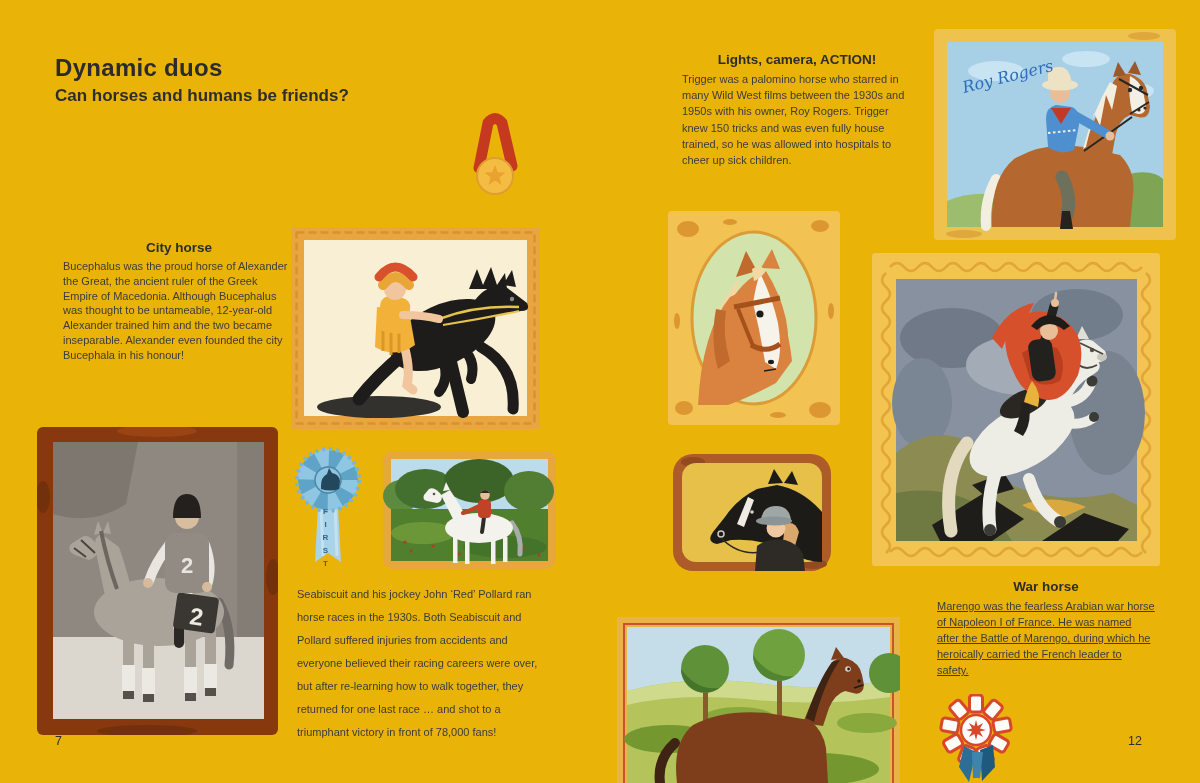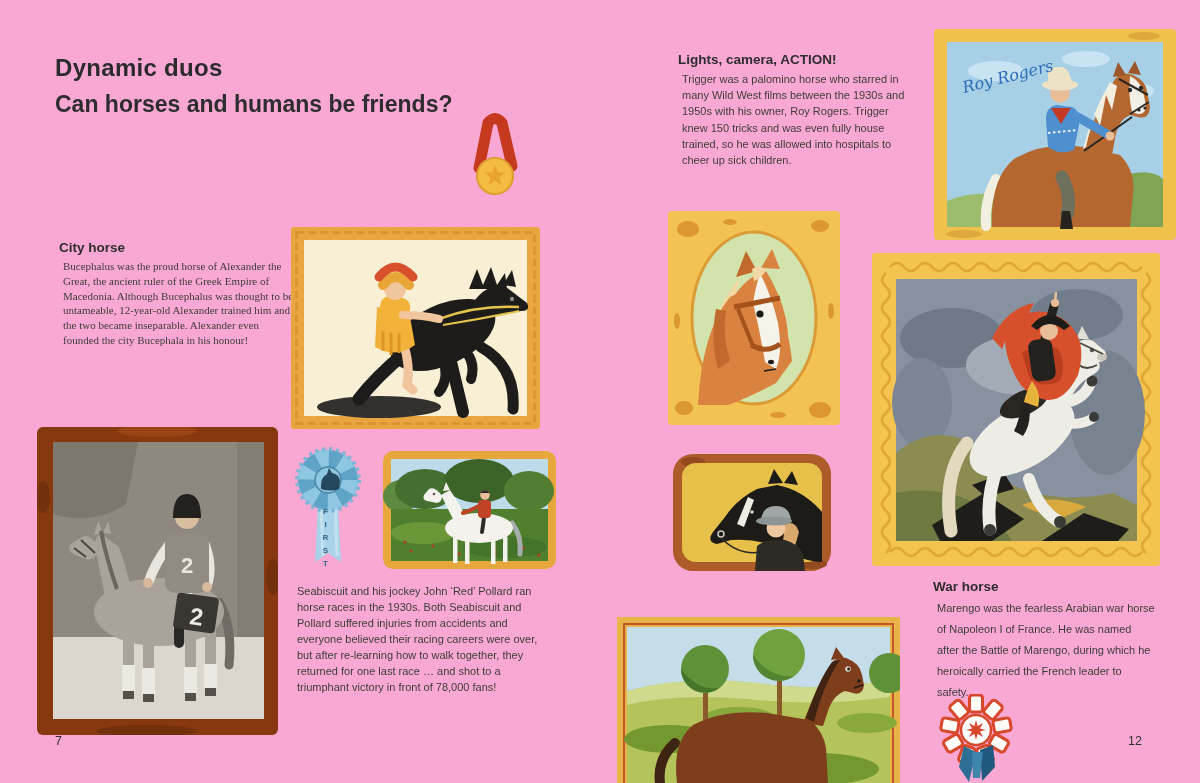--- a/index.html
+++ b/index.html
@@ -1,34 +1,34 @@
 <!DOCTYPE html>
 <html><head>
 <meta charset="utf-8">
 <style>
   html,body{margin:0;padding:0;background:#ffffff;}
   .spread{
-    position:relative;width:1200px;height:783px;background:#f9a8d4;overflow:hidden;
+    position:relative;width:1200px;height:783px;background:#eab308;overflow:hidden;
     font-family:"Liberation Sans","DejaVu Sans",sans-serif;color:#3d3d3d;
   }
   .abs{position:absolute;}
   .page-title{left:55px;top:38px;font-size:24px;font-weight:800;color:#2b2b2b;letter-spacing:.3px;}
-  .page-subtitle{left:55px;top:72px;font-size:23px;font-weight:700;color:#2d2d2d;}
+  .page-subtitle{left:55px;top:72px;font-size:17px;font-weight:700;color:#2d2d2d;}
   .intro{left:55px;top:101px;width:326px;font-size:13.5px;line-height:16.6px;color:#3c3c3c;}
   .section{color:#3c3c3c;}
-  .section h3{margin:0 0 4px 0;font-size:13.5px;font-weight:700;color:#2d2d2d;}
+  .section h3{margin:0 0 4px 0;font-size:13.5px;font-weight:700;color:#2d2d2d;text-align:center;}
   .section p{margin:4px;font-size:11px;}
   .sec-city{left:59px;top:240px;width:240px;}
-  .sec-city p{line-height:14.8px;font-family:Liberation Serif, serif;}
+  .sec-city p{line-height:14.8px;}
   .sec-rags{left:293px;top:579px;width:260px;}
-  .sec-rags p{line-height:16px;}
+  .sec-rags p{line-height:23px;}
   .sec-lights{left:678px;top:52px;width:238px;}
   .sec-lights p{line-height:16.2px;}
   .sec-war{left:933px;top:579px;width:226px;}
-  .sec-war p{line-height:21px;}
+  .sec-war p{line-height:16px;text-decoration:underline;}
   .pagenum{font-size:12.5px;color:#2f2f2f;top:734px;}
   .pagenum.left{left:55px;}
   .pagenum.right{left:1128px;}
   .rosette-first{
     left:321px;top:507px;height:60px;
     writing-mode:vertical-rl;text-orientation:upright;
     font-size:8px;font-weight:700;letter-spacing:4px;color:#36678a;
   }
   svg{display:block;}
 </style>

